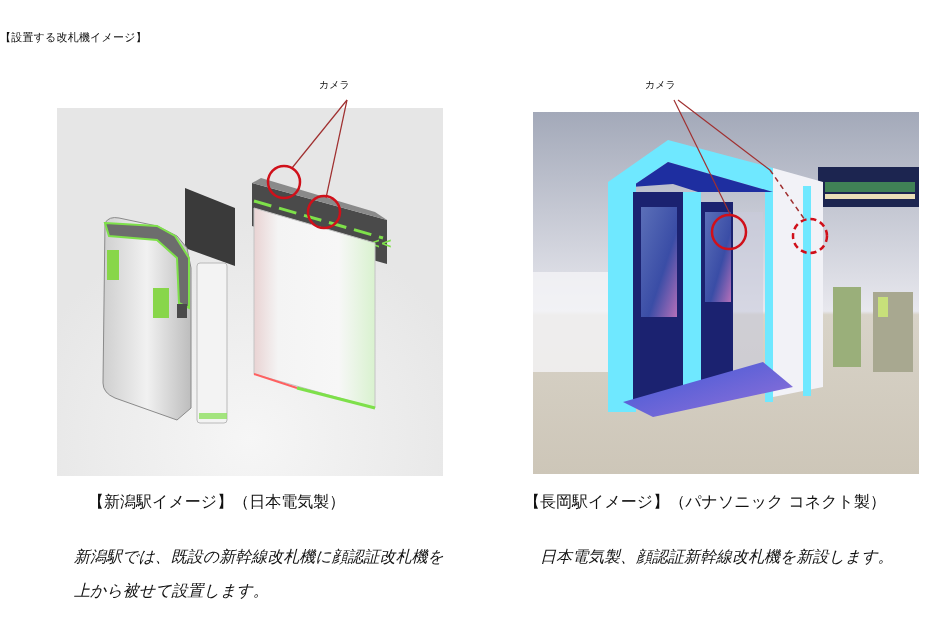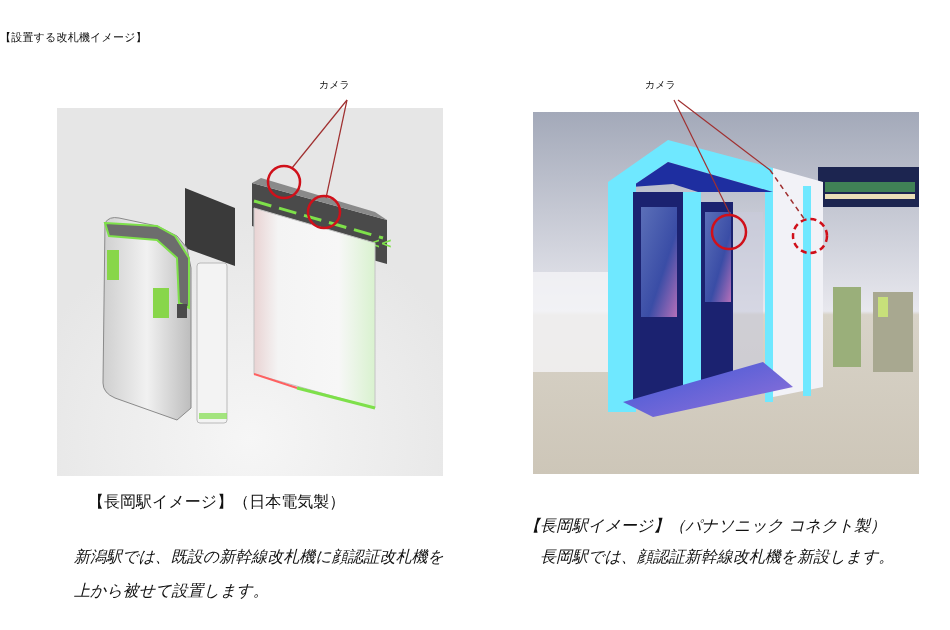--- a/index.html
+++ b/index.html
@@ -13,21 +13,21 @@
   .cam-label.right { left: 645px; top: 78px; }
 
   .photo { position: absolute; overflow: hidden; }
   .photo.left { left: 57px; top: 108px; width: 386px; height: 368px; background: linear-gradient(180deg, #e4e4e4 0%, #ebebeb 60%, #f2f2f2 100%); }
   .photo.right { left: 533px; top: 112px; width: 386px; height: 362px; background: linear-gradient(180deg, #9ea4b2 0%, #d8d8da 45%, #d6d2c8 75%, #cfc9bd 100%); }
 
   .overlay { position: absolute; left: 0; top: 0; width: 950px; height: 630px; pointer-events: none; }
 
   .caption { position: absolute; font-size: 16px; }
   .caption.left { left: 88px; top: 492px; }
-  .caption.right { left: 524px; top: 516px; font-style: italic; }
+  .caption.right { left: 524px; top: 492px; }
 
   .desc { position: absolute; font-size: 16px; line-height: 34px; font-style: italic; }
   .desc.left { left: 74px; top: 540px; width: 380px; }
   .desc.right { left: 540px; top: 540px; width: 380px; }
 </style>
 </head>
 <body>
 
 <div class="heading">【設置する改札機イメージ】</div>
 
@@ -130,17 +130,17 @@
   <circle cx="284" cy="182" r="16" fill="none" stroke="#d0101a" stroke-width="2.5"></circle>
   <circle cx="324" cy="212" r="16" fill="none" stroke="#d0101a" stroke-width="2.5"></circle>
 
   <line x1="674" y1="100" x2="730" y2="214" stroke="#a03030" stroke-width="1.2"></line>
   <line x1="678" y1="100" x2="770" y2="170" stroke="#a03030" stroke-width="1.2"></line>
   <line x1="770" y1="170" x2="805" y2="220" stroke="#a03030" stroke-width="1.5" stroke-dasharray="5,4"></line>
   <circle cx="729" cy="232" r="17" fill="none" stroke="#d0101a" stroke-width="2.5"></circle>
   <circle cx="810" cy="236" r="17" fill="none" stroke="#d0101a" stroke-width="2.5" stroke-dasharray="6,4"></circle>
 </svg>
 
-<div class="caption left">【長岡駅イメージ】（日本電気製）</div>
+<div class="caption left">【新潟駅イメージ】（日本電気製）</div>
 <div class="caption right">【長岡駅イメージ】（パナソニック コネクト製）</div>
 
 <div class="desc left">新潟駅では、既設の新幹線改札機に顔認証改札機を上から被せて設置します。</div>
-<div class="desc right">長岡駅では、顔認証新幹線改札機を新設します。</div>
+<div class="desc right">日本電気製、顔認証新幹線改札機を新設します。</div>
 
 </body></html>

